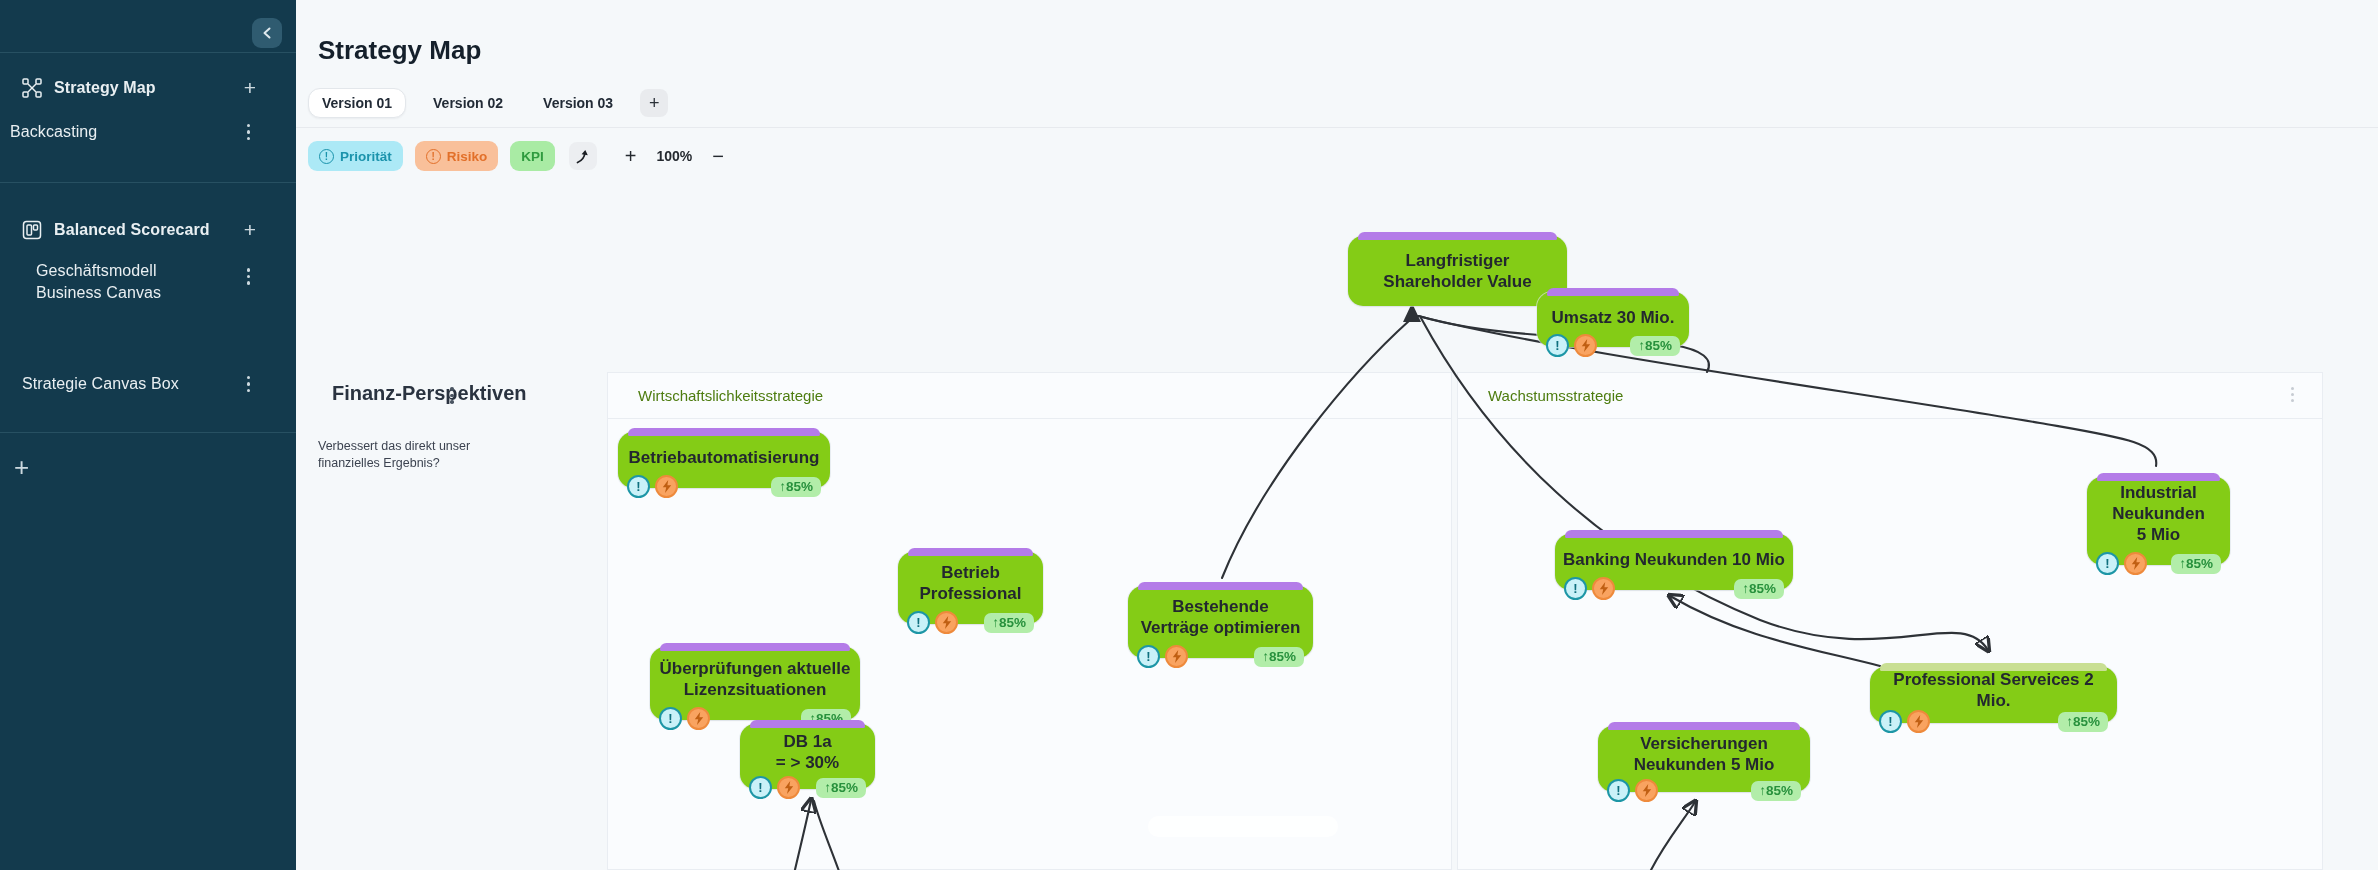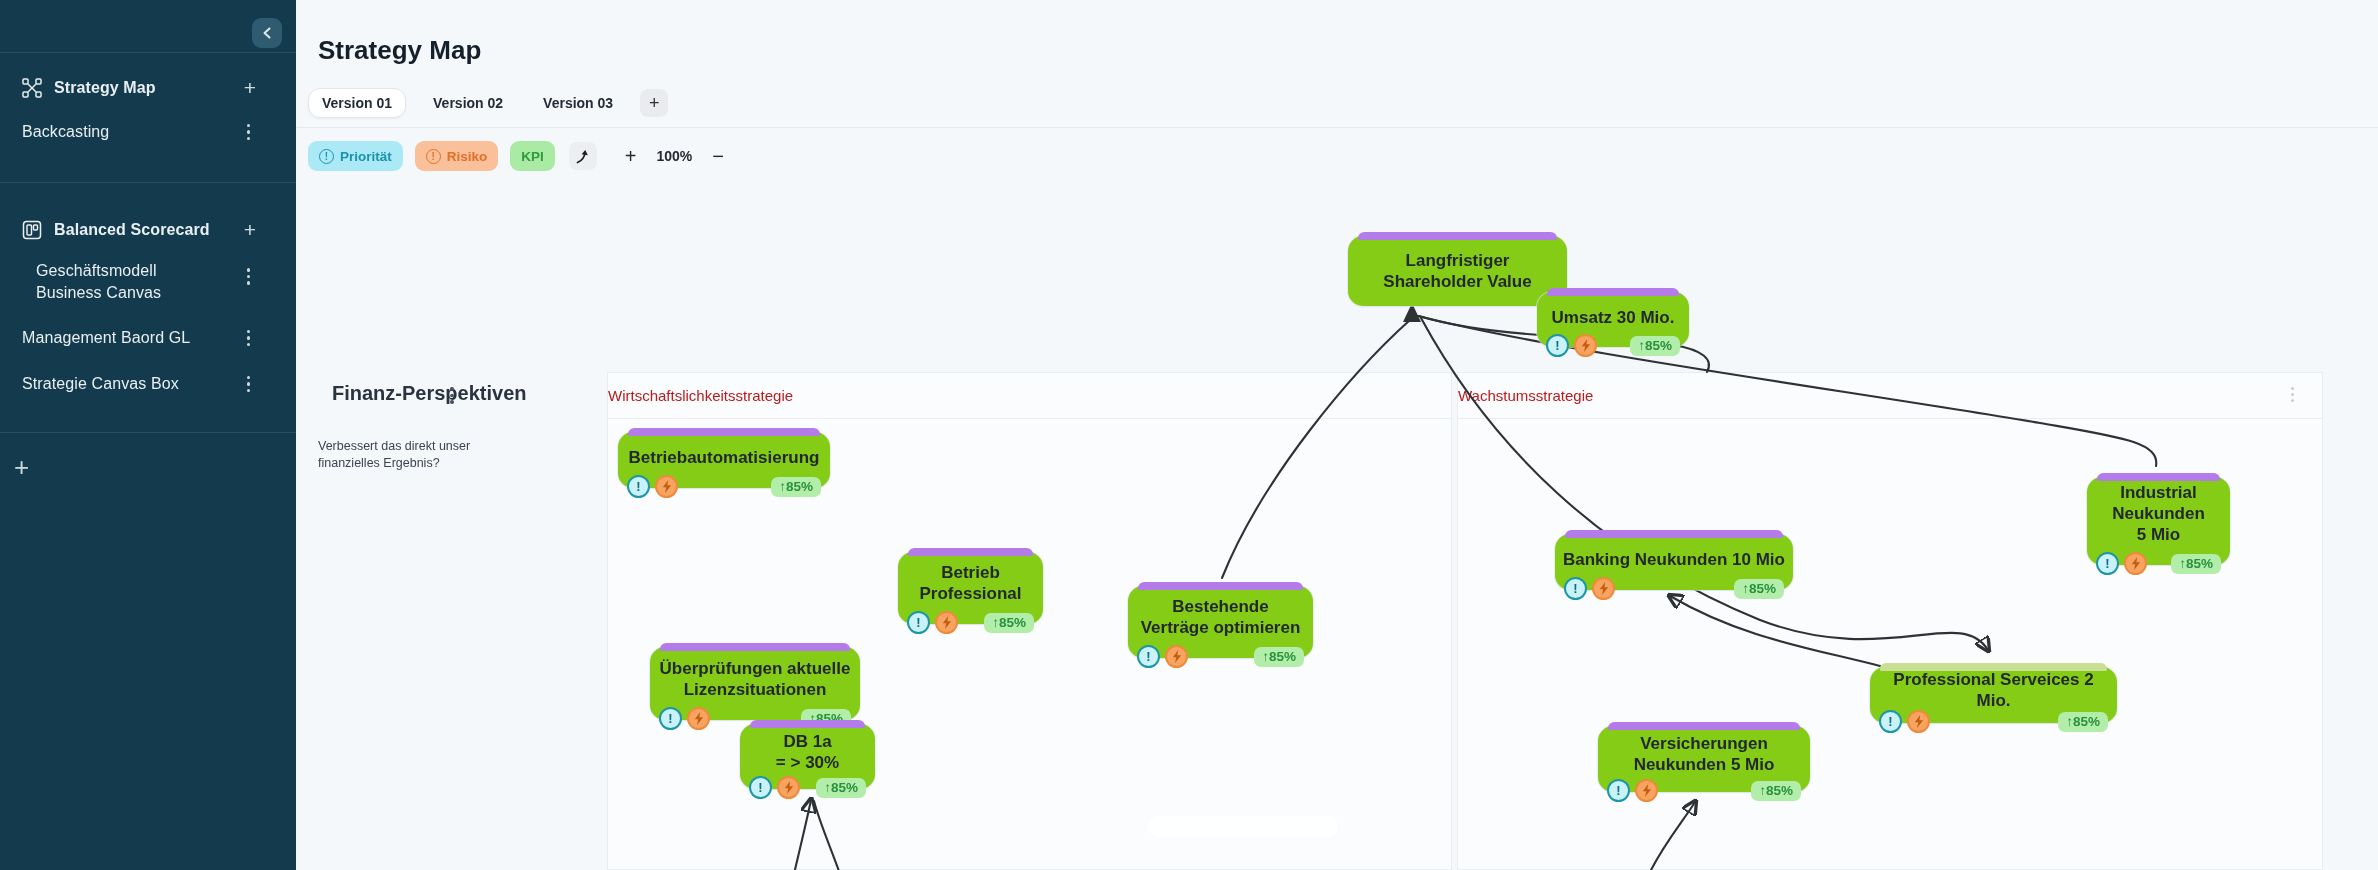--- a/index.html
+++ b/index.html
@@ -35,21 +35,21 @@
   .chip.risk{background:#f9c09a;color:#e2702a;}
   .chip.kpi{background:#a9eba4;color:#2f9b3f;}
   #tool-pointer{width:28px;height:28px;border-radius:8px;background:#eceef1;display:flex;align-items:center;justify-content:center;cursor:pointer;margin-left:2px;}
   #zoom-ctrl{display:flex;align-items:center;gap:20px;margin-left:16px;color:#24292f;}
   .zoom-btn{font-size:20px;font-weight:500;cursor:pointer;line-height:20px;}
   #zoom-level{font-size:14px;font-weight:600;}
 
   
   .lane{position:absolute;top:372px;height:498px;background:#fafcfe;border:1px solid #e9edf2;}
   .lane-header{position:relative;height:46px;border-bottom:1px solid #e9edf2;display:flex;align-items:center;}
-  .lane-title{font-size:15px;font-weight:500;color:#b91c1c;}
+  .lane-title{font-size:15px;font-weight:500;color:#4d7c0f;margin-left:30px;}
   .lane-dots{position:absolute;right:28px;top:14px;display:flex;flex-direction:column;gap:3px;cursor:pointer;}
   .lane-dots i{width:3px;height:3px;border-radius:50%;background:#c6ccd3;display:block;}
 
   
   #persp-title{position:absolute;left:300px;top:382px;font-size:20px;font-weight:700;color:#2a3340;margin-left:32px;}
   #persp-dots{position:absolute;left:450px;top:387px;display:flex;flex-direction:column;gap:3px;cursor:pointer;}
   #persp-dots i{width:3.5px;height:3.5px;border-radius:50%;background:#4b5562;display:block;}
   #persp-desc{position:absolute;left:318px;top:438px;width:215px;font-size:12.5px;line-height:17px;color:#3c4350;white-space:pre-line;}
 
   
@@ -91,21 +91,21 @@
           <rect x="1" y="14" width="5" height="5" rx="1"></rect>
             <rect x="14" y="14" width="5" height="5" rx="1"></rect>
           <line x1="6" y1="6" x2="14" y2="14"></line>
             <line x1="14" y1="6" x2="6" y2="14"></line>
         </g>
       </svg>
       <span class="sb-label">Strategy Map</span>
       <span class="sb-plus">+</span>
     </div>
 
-    <div class="sb-item" style="top:114px;height:36px;padding-left:22px">
+    <div class="sb-item" style="top:114px;height:36px;padding-left:10px">
       <span class="sb-label reg">Backcasting</span>
       <span class="sb-dots">
           <i></i>
           <i></i>
           <i></i>
         </span>
     </div>
 
     <div class="sb-divider" style="top:182px"></div>
 
@@ -124,28 +124,20 @@
     <div class="sb-item" style="top:258px;height:48px;padding-left:36px">
       <span class="sb-label reg">Geschäftsmodell
 Business Canvas</span>
       <span class="sb-dots" style="top:6px">
           <i></i>
           <i></i>
           <i></i>
         </span>
     </div>
 
-    <div class="sb-item" style="top:320px;height:36px;padding-left:22px">
-      <span class="sb-label reg">Management Baord GL</span>
-      <span class="sb-dots">
-          <i></i>
-          <i></i>
-          <i></i>
-        </span>
-    </div>
 
     <div class="sb-item" style="top:366px;height:36px;padding-left:22px">
       <span class="sb-label reg">Strategie Canvas Box</span>
       <span class="sb-dots">
           <i></i>
           <i></i>
           <i></i>
         </span>
     </div>
 

